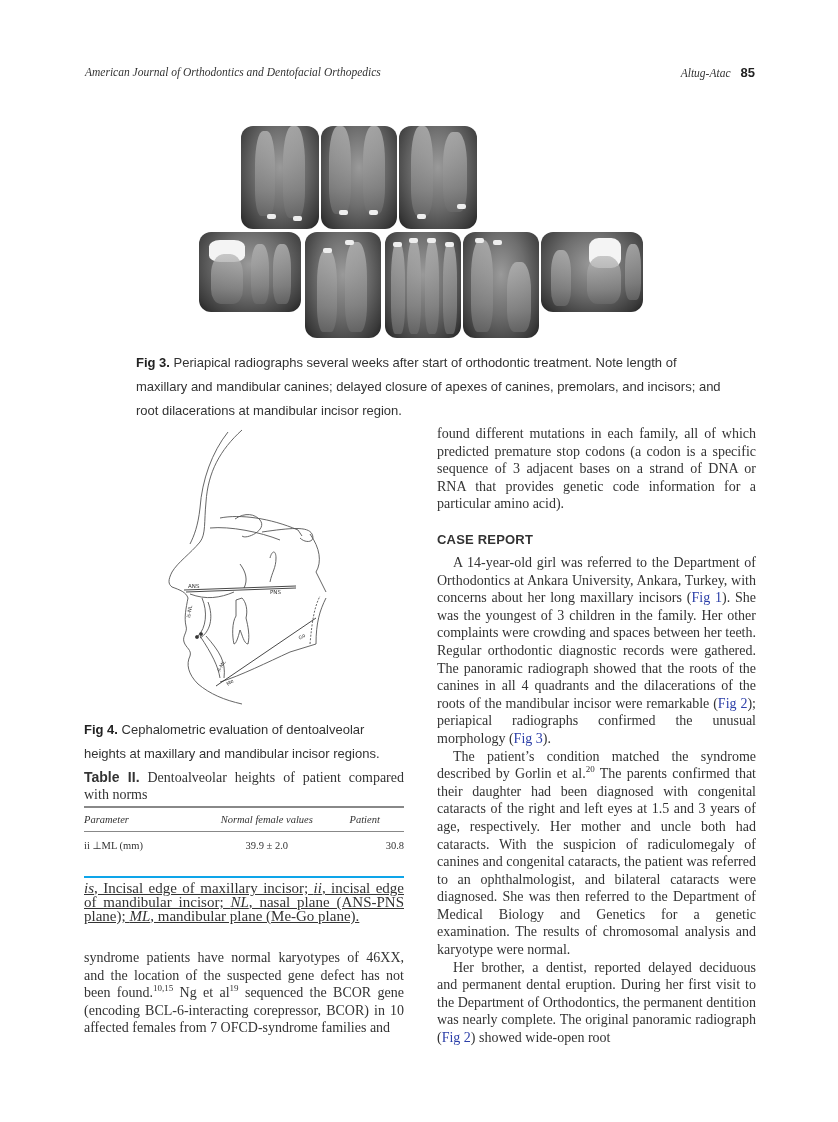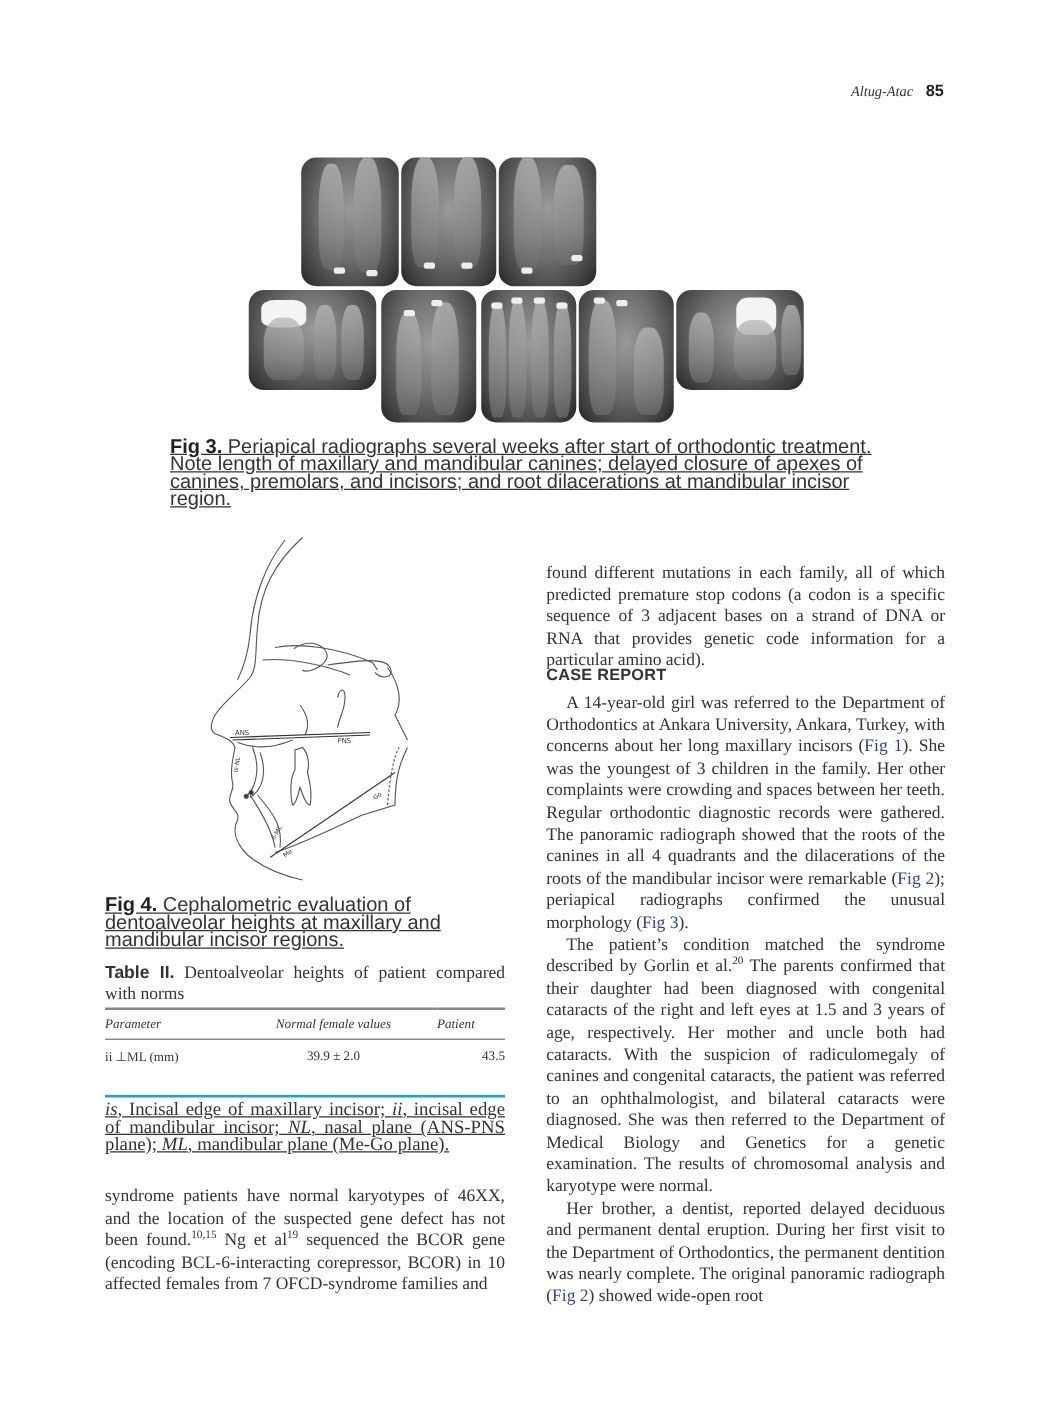--- a/index.html
+++ b/index.html
@@ -8,21 +8,21 @@
   .running-head { position: absolute; left: 85px; top: 65px; width: 670px; font-family: "Liberation Serif", serif; font-style: italic; font-size: 11.5px; line-height: 15px; color: #333; }
   .running-head .right { position: absolute; right: 0; top: 0; }
   .page-num { font-family: "Liberation Sans", sans-serif; font-style: normal; font-weight: bold; font-size: 13px; margin-left: 10px; color: #222; }
 
   .fig3 { position: absolute; left: 199px; top: 126px; width: 444px; height: 212px; }
   .xray { position: absolute; border-radius: 12px; background: radial-gradient(ellipse at 50% 40%, #9a9a9a 0%, #6e6e6e 45%, #3a3a3a 85%, #1e1e1e 100%); overflow: hidden; }
   .xray .tooth { position: absolute; background: linear-gradient(180deg, #b8b8b8, #888 70%, #6a6a6a); border-radius: 40% 40% 30% 30%; opacity: .75; }
   .xray .bracket { position: absolute; width: 9px; height: 5px; background: #eee; border-radius: 2px; }
   .xray .crown { position: absolute; background: #f4f4f4; border-radius: 30%; }
 
-  .caption { position: absolute; font-family: "Liberation Sans", sans-serif; font-size: 16px; line-height: 14px; color: #333; text-decoration: underline; }
+  .caption { position: absolute; font-family: "Liberation Sans", sans-serif; font-size: 13px; line-height: 24px; color: #333; }
   .caption b { font-weight: bold; color: #222; }
   .fig3-caption { left: 136px; top: 351px; width: 590px; }
 
   .ceph { position: absolute; left: 150px; top: 422px; width: 270px; height: 290px; }
   .fig4-caption { left: 84px; top: 718px; width: 322px; }
 
   .table-title { position: absolute; left: 84px; top: 769px; width: 320px; font-family: "Liberation Serif", serif; font-size: 14px; line-height: 17px; color: #333; text-align: justify; }
   .table-title .lbl { font-family: "Liberation Sans", sans-serif; font-size: 14px; font-weight: bold; }
   .data-table { position: absolute; left: 84px; top: 806px; width: 320px; border-collapse: collapse; font-family: "Liberation Serif", serif; font-size: 10.5px; color: #333; }
   .data-table thead tr { border-top: 2px solid #888; border-bottom: 1px solid #888; }
@@ -31,30 +31,31 @@
   .data-table td { padding: 1px 0; }
   .data-table .c2 { text-align: center; }
   .data-table .c3 { text-align: right; }
   .data-table tbody tr:first-child td { padding-top: 7px; }
   .table-foot { position: absolute; left: 84px; top: 876px; width: 320px; border-top: 2px solid #0ea5e9; padding-top: 3px; font-family: "Liberation Serif", serif; font-size: 15px; line-height: 14px; color: #333; text-align: justify; text-decoration: underline; }
 
   .col-text { position: absolute; font-family: "Liberation Serif", serif; font-size: 14px; line-height: 17.6px; color: #333; text-align: justify; }
   .col-text p { margin: 0; }
   .col-text .indent { text-indent: 16px; }
   .left-body { left: 84px; top: 949px; width: 320px; }
-  .right-top { left: 437px; top: 425px; width: 319px; margin-top: 25px; }
+  .right-top { left: 437px; top: 425px; width: 319px; }
   .section-head { position: absolute; left: 437px; top: 532px; font-family: "Liberation Sans", sans-serif; font-size: 13px; font-weight: bold; color: #333; letter-spacing: .2px; }
   .right-body { left: 437px; top: 554px; width: 319px; }
   .link { color: #2b3ea8; }
   sup { font-size: 9px; line-height: 0; }
 </style>
 </head>
 <body>
 
 <div class="running-head">
+  <div>American Journal of Orthodontics and Dentofacial Orthopedics</div>
   <div class="right">
     <span>Altug-Atac</span><span class="page-num">85</span>
   </div>
 </div>
 
 <div class="fig3">
   <div class="xray" style="left:42px;top:0;width:78px;height:103px;">
     <div class="tooth" style="left:14px;top:5px;width:20px;height:85px;"></div>
     <div class="tooth" style="left:42px;top:0;width:22px;height:92px;"></div>
     <div class="bracket" style="left:26px;top:88px;"></div>
@@ -166,21 +167,21 @@
     <tr>
       <th style="width:100px;">Parameter</th>
       <th class="c2" style="text-align:center;">Normal female values</th>
       <th class="c3" style="text-align:left;">Patient</th>
     </tr>
   </thead>
   <tbody>
     <tr>
       <td>ii ⊥ML (mm)</td>
       <td class="c2">39.9 ± 2.0</td>
-      <td class="c3">43.5</td>
+      <td class="c3">30.8</td>
     </tr>
   </tbody>
 </table>
 
 <div class="table-foot">
   <i>is</i><span>, Incisal edge of maxillary incisor; </span><i>ii</i><span>, incisal edge of mandibular incisor; </span><i>NL</i><span>, nasal plane (ANS-PNS plane); </span><i>ML</i><span>, mandibular plane (Me-Go plane).</span>
 </div>
 
 <div class="col-text left-body">
   <p><span>syndrome patients have normal karyotypes of 46XX, and the location of the suspected gene defect has not been found.</span><sup>10,15</sup><span> Ng et al</span><sup>19</sup><span> sequenced the BCOR gene (encoding BCL-6-interacting corepressor, BCOR) in 10 affected females from 7 OFCD-syndrome families and</span></p>

